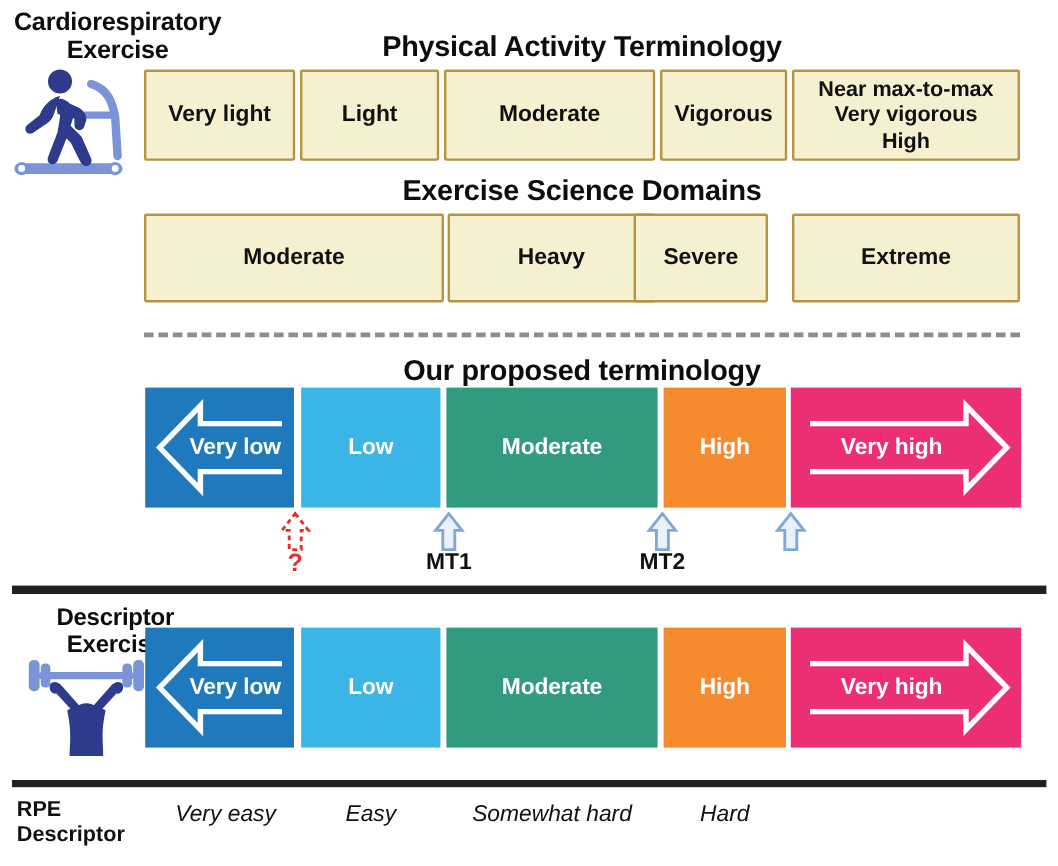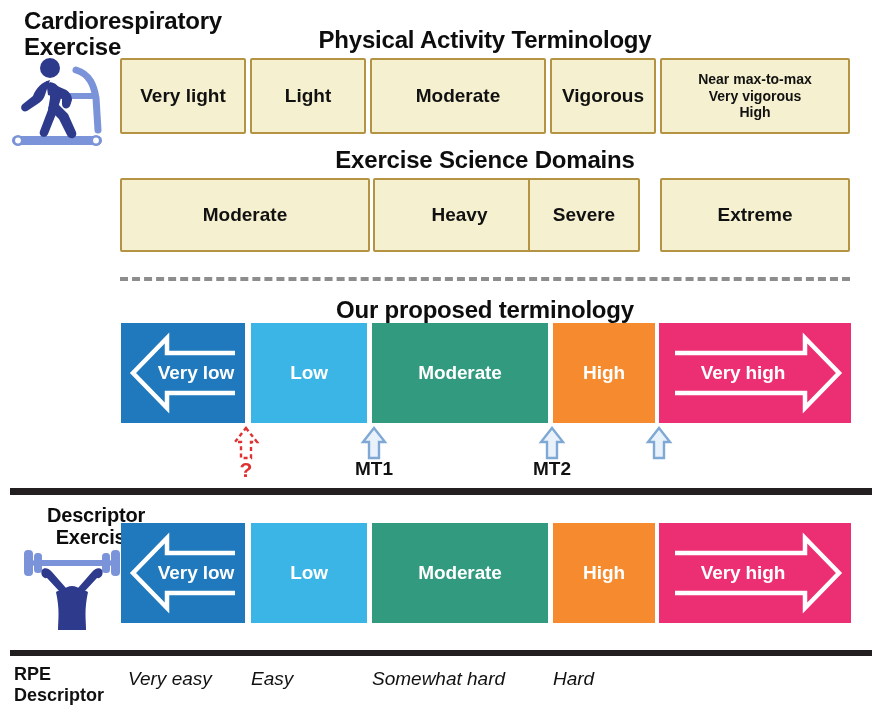--- a/index.html
+++ b/index.html
@@ -21,24 +21,24 @@
 
   
   .side-title {
     position: absolute;
     font-weight: bold;
     color: #0d0d0d;
     line-height: 1.08;
     letter-spacing: -0.2px;
   }
   .side-title.cardio {
-    left: 24px; top: 8px;
+    left: 8px; top: 8px;
     width: 180px;
-    font-size: 24px;
-    text-align: left;
+    font-size: 21px;
+    text-align: center;
   }
   .side-title.resist {
     left: 6px; top: 505px;
     width: 180px;
     font-size: 20px;
     text-align: center;
   }
 
   
   .row-heading {
@@ -131,21 +131,21 @@
     font-weight: bold;
     font-size: 18px;
     color: #111111;
     line-height: 1.14;
   }
   .rpe-item {
     position: absolute;
     font-style: italic;
     font-size: 19px;
     color: #111111;
-    text-align: left;
+    text-align: center;
     white-space: nowrap;
   }
 
   
   .picto { position: absolute; }
 </style>
 </head>
 <body>
 
 <div id="page">
@@ -171,21 +171,21 @@
       <path d="M48 48 L62 62 L70 80 C72 86 64 89 61 83 L53 67 L42 56 Z" fill="#2e3a8c"></path>
     </svg>
   </div>
 
   <div class="row-heading" style="left:120px; top:26px; width:730px;">Physical Activity Terminology</div>
 
   <div class="cream-box" style="left:250px;  top:58px; width:116px; height:76px;">Light</div>
   <div class="cream-box" style="left:120px;  top:58px; width:126px; height:76px;">Very light</div>
   <div class="cream-box" style="left:370px;  top:58px; width:176px; height:76px;">Moderate</div>
   <div class="cream-box" style="left:550px;  top:58px; width:106px; height:76px;">Vigorous</div>
-  <div class="cream-box" style="left:660px;  top:58px; width:190px; height:76px; white-space:pre-line; font-size:14px;">Near max-to-max
+  <div class="cream-box" style="left:660px;  top:58px; width:190px; height:76px; white-space:pre-line; font-size:18px;">Near max-to-max
 Very vigorous
 High</div>
 
   <div class="row-heading" style="left:120px; top:146px; width:730px;">Exercise Science Domains</div>
 
   <div class="cream-box" style="left:120px; top:178px; width:250px; height:74px;">Moderate</div>
   <div class="cream-box" style="left:373px; top:178px; width:173px; height:74px;">Heavy</div>
   <div class="cream-box" style="left:528px; top:178px; width:112px; height:74px;">Severe</div>
   <div class="cream-box" style="left:660px; top:178px; width:190px; height:74px;">Extreme</div>
 

